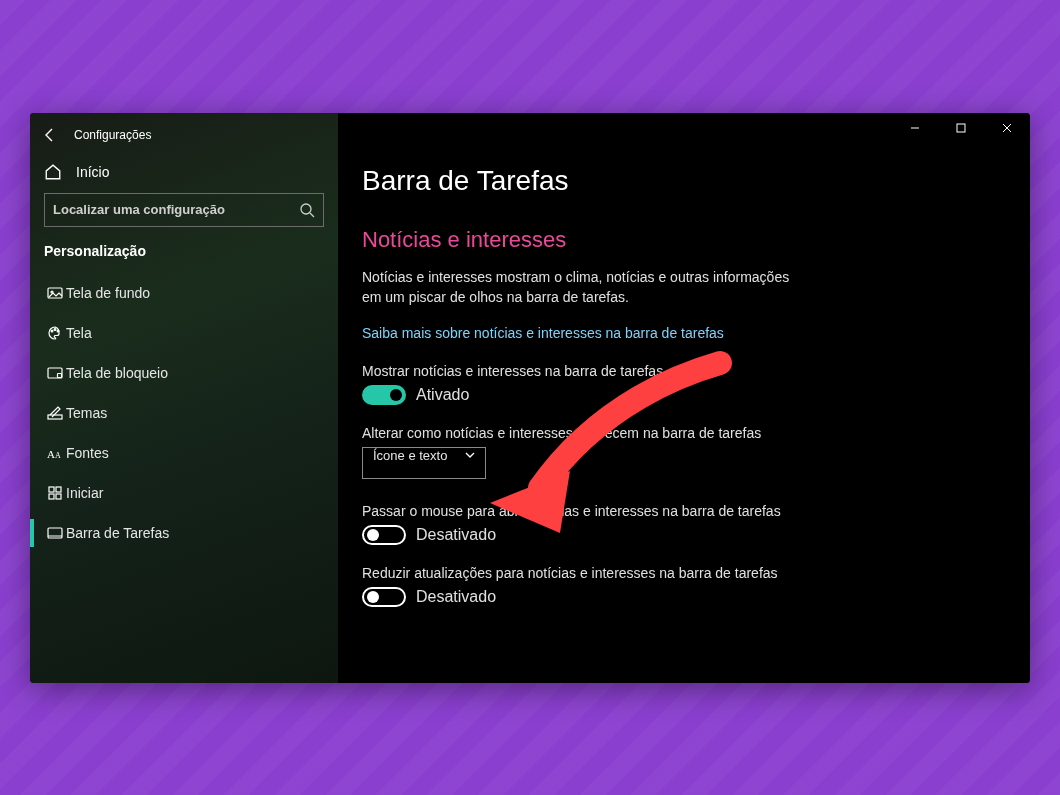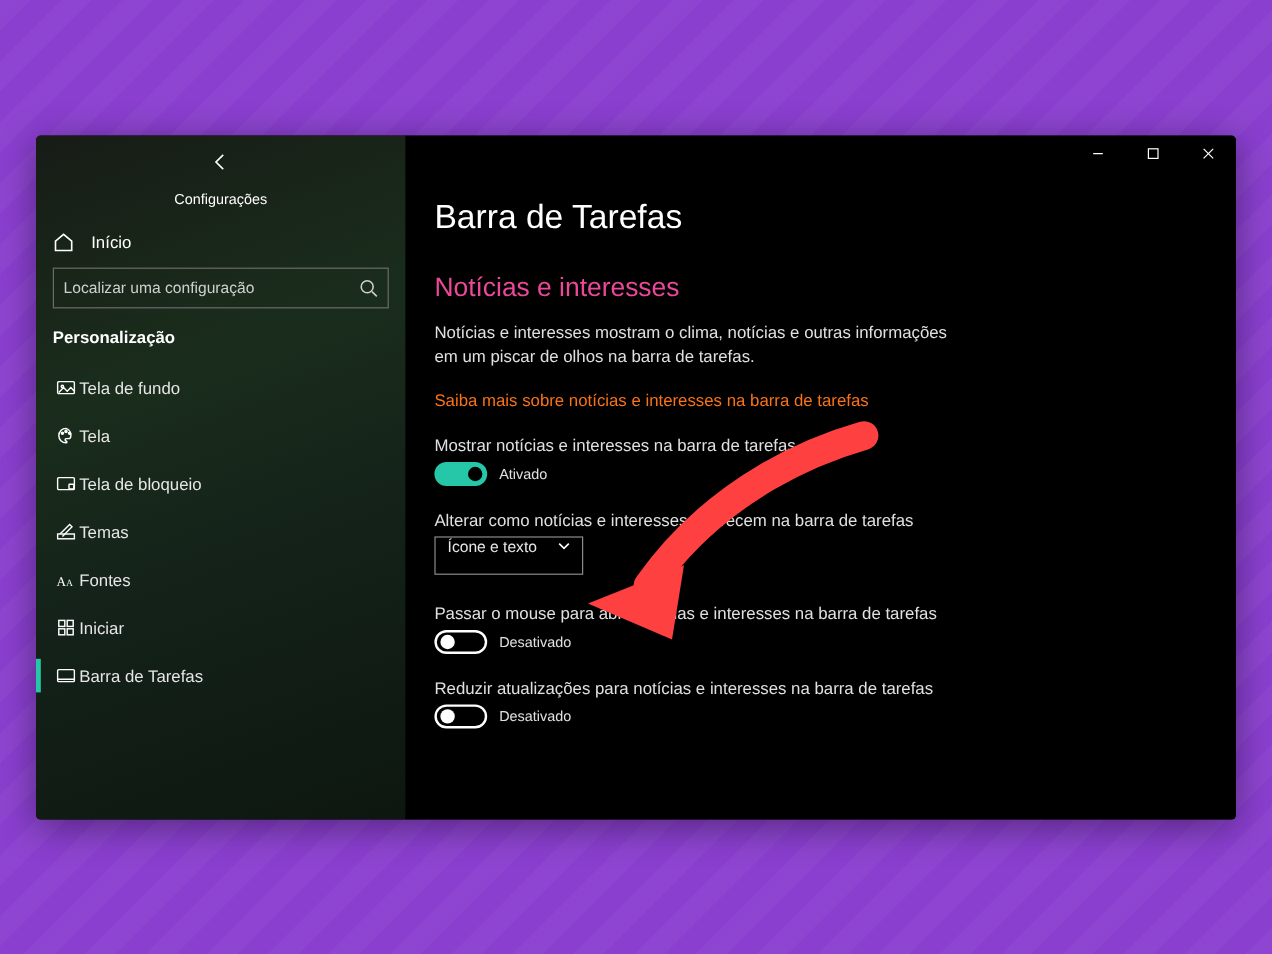--- a/index.html
+++ b/index.html
@@ -37,21 +37,20 @@
     flex-direction: column;
     padding-top: 8px;
   }
   .titlebar-row {
     display: flex;
     align-items: center;
     gap: 16px;
     padding: 6px 12px 10px 12px;
     color: #fff;
     font-size: 12px;
-    flex-direction: column;
   }
   .back-arrow {
     width: 16px; height: 16px;
     display:flex; align-items:center; justify-content:center;
   }
   .home-row {
     display:flex; align-items:center; gap:14px;
     padding: 10px 14px;
     color:#fff;
     font-size:14px;
@@ -69,20 +68,21 @@
     padding: 0 8px;
     background: rgba(255,255,255,0);
   }
   .search-wrap input {
     flex:1;
     background: transparent;
     border: none;
     outline: none;
     color: #cfcfcf;
     font-size: 13px;
+    font-weight: bold;
   }
   .search-wrap input::placeholder { color:#cfcfcf; }
   .search-ic {
     width:16px; height:16px;
     color:#cfcfcf;
   }
   .section-title {
     font-size: 14px;
     font-weight: 600;
     color:#fff;
@@ -139,21 +139,21 @@
     color:#ec4899;
     padding-bottom: 14px;
   }
   .desc {
     font-size: 14px;
     color:#e0e0e0;
     line-height: 1.45;
     max-width: 430px;
   }
   .link {
-    color:#f97316;
+    color:#7dd3fc;
     font-size:14px;
     margin-top: 18px;
     margin-bottom: 22px;
   }
   .setting-label {
     font-size:14px;
     color:#e0e0e0;
     margin-top: 0;
     margin-bottom: 6px;
   }
@@ -168,21 +168,21 @@
   }
   .toggle.on { background:#26c6a8; }
   .toggle.off { background:transparent; border:2px solid #fff; width:44px; height:20px; }
   .knob {
     position:absolute;
     width:12px; height:12px; border-radius:50%;
     top:50%; transform:translateY(-50%);
   }
   .toggle.on .knob { right:4px; background:#000; }
   .toggle.off .knob { left:3px; background:#fff; top:50%; }
-  .toggle-text { font-size:12px; color:#e0e0e0; }
+  .toggle-text { font-size:16px; color:#e0e0e0; }
   .select-box {
     border:1px solid #8b8b8b;
     width:124px; height:32px;
     display:flex; align-items:flex-start; justify-content:space-between;
     padding:0 10px;
     font-size:13px;
     color:#e6e6e6;
     margin-bottom: 24px;
   }
   

